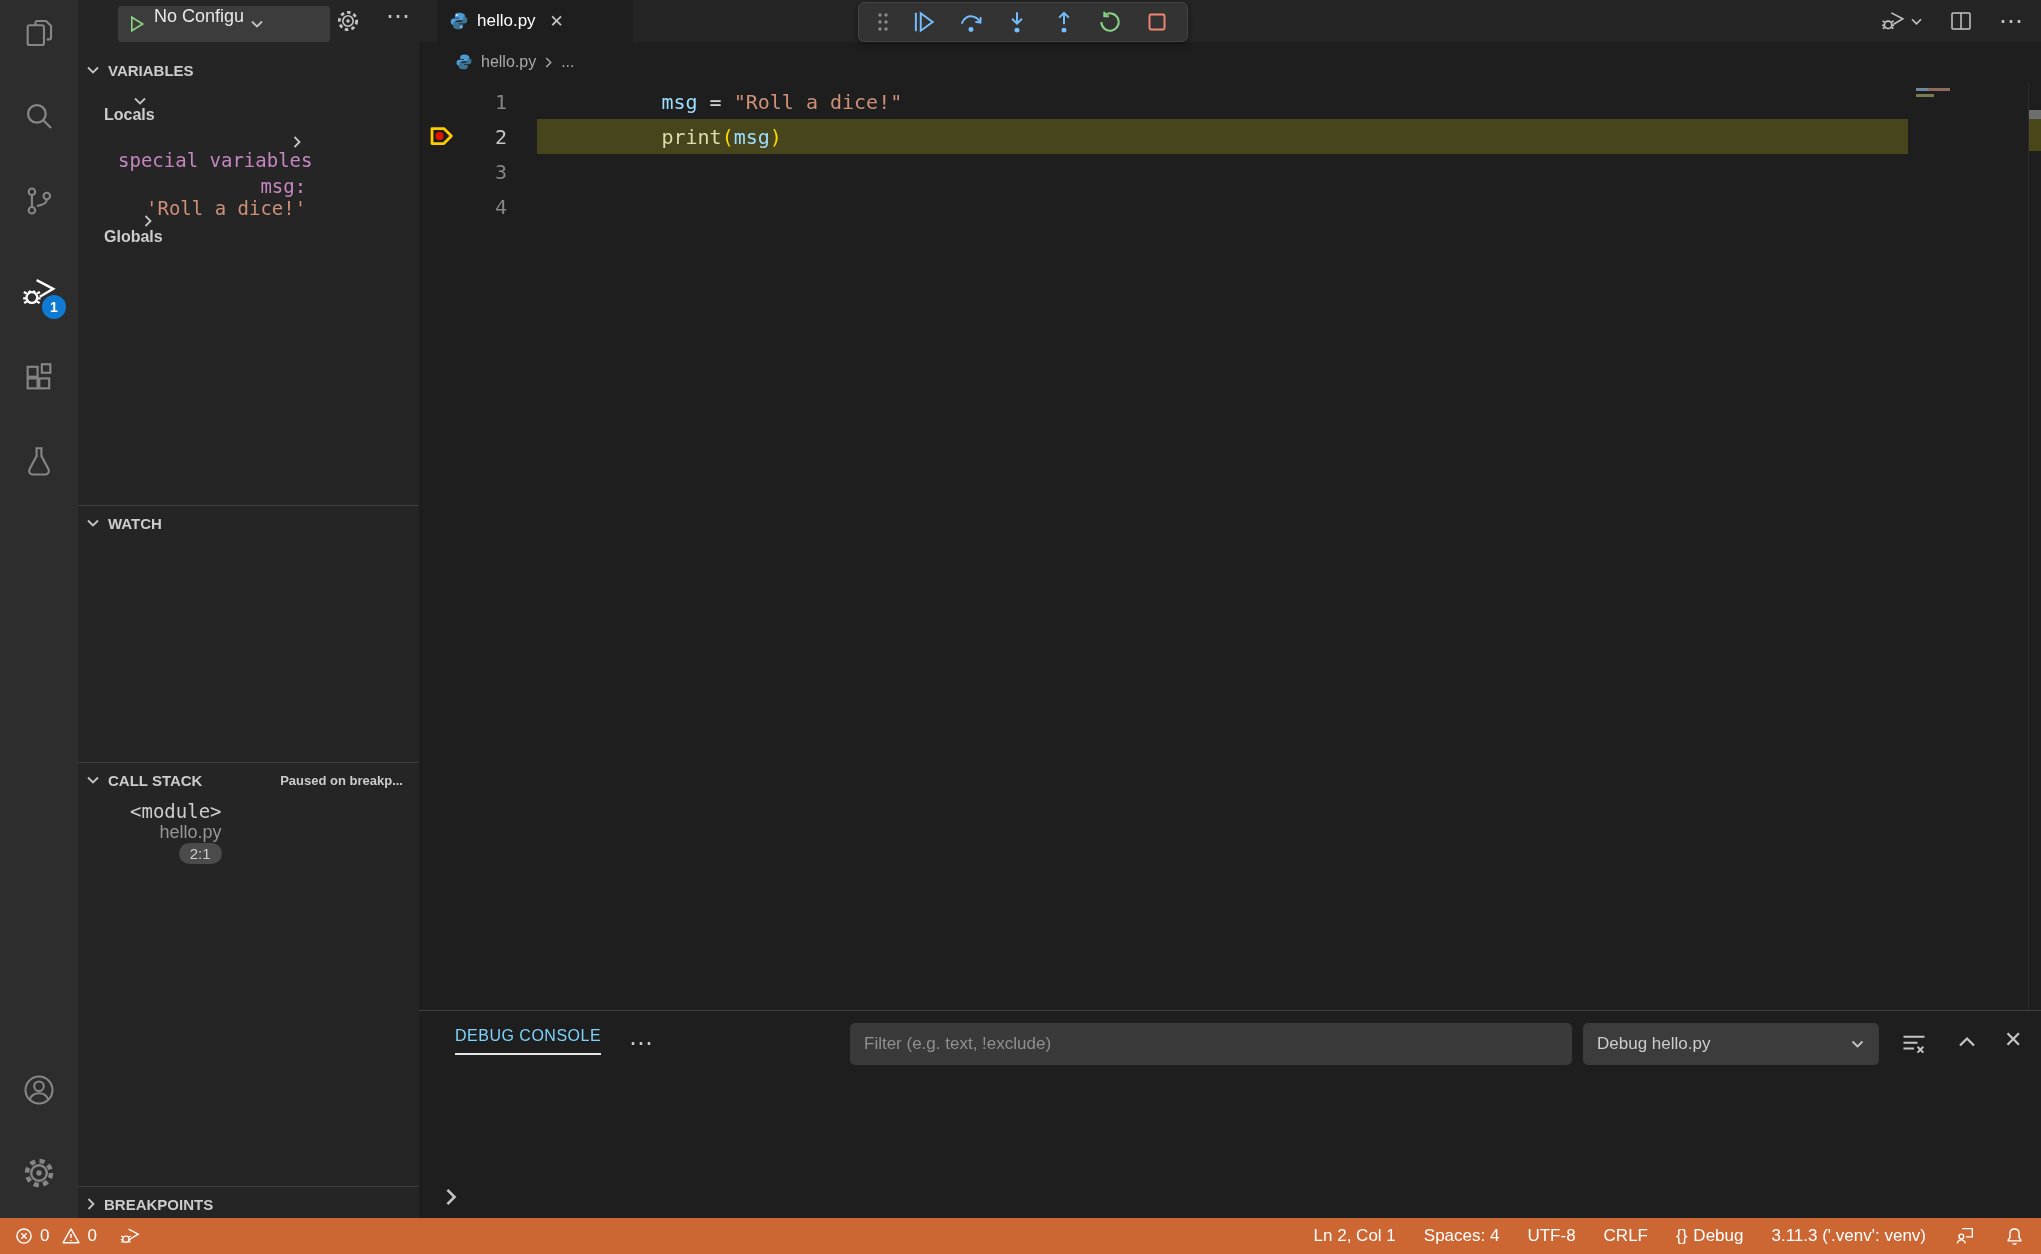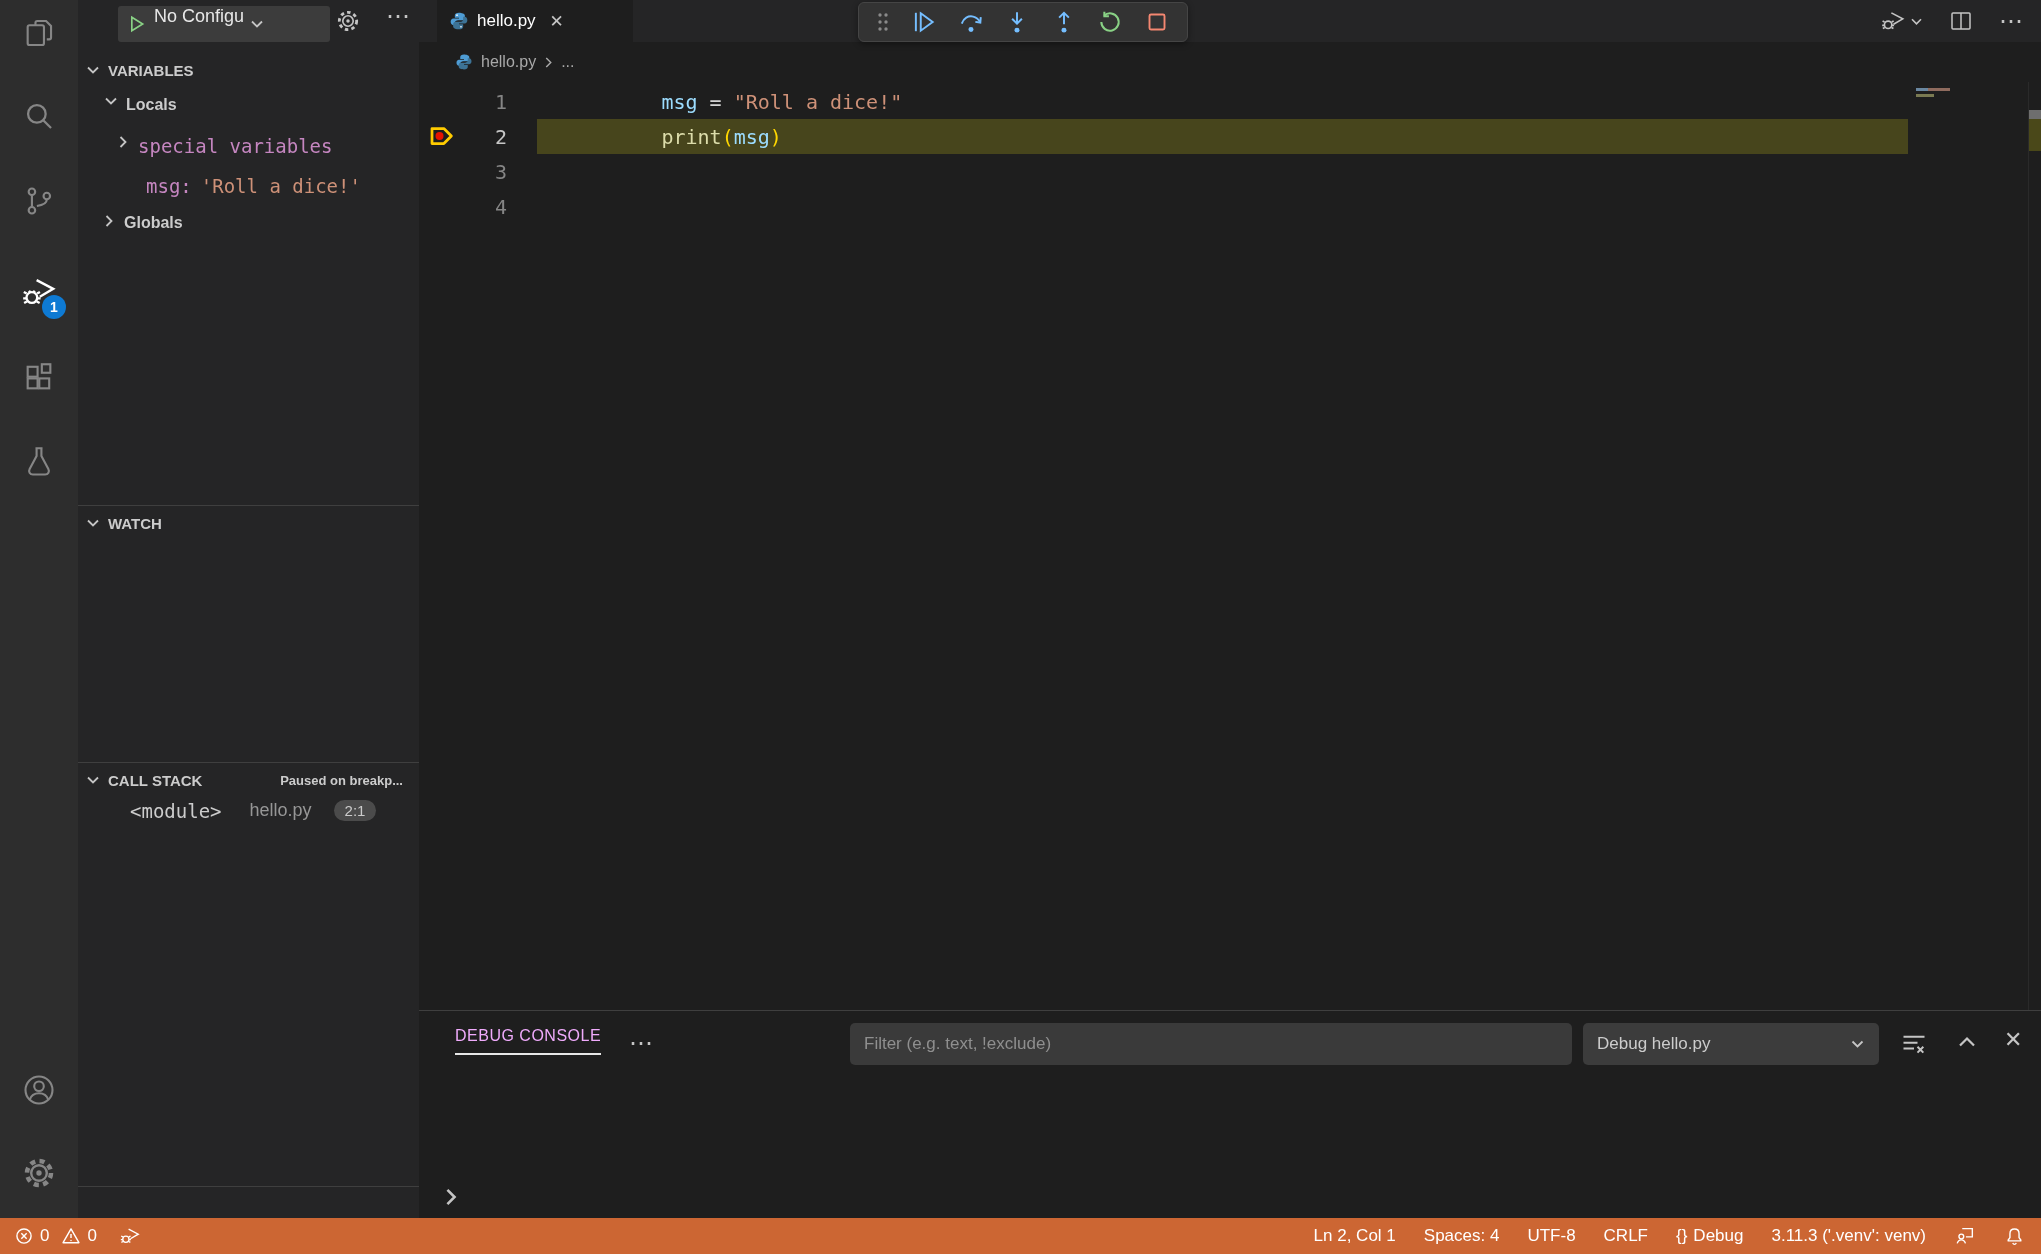--- a/index.html
+++ b/index.html
@@ -17,21 +17,21 @@
   
   .sidebar { position:absolute; left:78px; top:0; width:341px; height:1218px; background:#252526; color:#cccccc; }
   .debug-controls { position:absolute; top:0; left:0; width:100%; height:48px; }
   .cfg-btn { position:absolute; left:40px; top:6px; width:212px; height:36px; background:#3c3c3c; border-radius:3px; display:flex; align-items:center; padding:0 8px; cursor:pointer; }
   .cfg-btn .lbl { color:#e8e8e8; font-size:18px; margin:0 6px 16px 8px; white-space:nowrap; overflow:hidden; max-width:150px; }
   .hdr-icon { position:absolute; top:8px; color:#c5c5c5; cursor:pointer; }
   .sec-head { position:absolute; left:0; width:100%; height:34px; display:flex; align-items:center; font-weight:700; font-size:15px; color:#cccccc; cursor:pointer; }
   .sec-head .chev { margin:0 8px 0 8px; color:#c5c5c5; }
   .sec-divider { position:absolute; left:0; width:100%; border-top:1px solid #3f3f3f; }
   .mono { font-family:"DejaVu Sans Mono", monospace; }
-  .tree-row { position:absolute; display:flex; align-items:flex-start; font-size:16px; cursor:pointer; }
+  .tree-row { position:absolute; display:flex; align-items:flex-end; font-size:16px; cursor:pointer;flex-direction:column; }
   .purple { color:#c586c0; }
   .orange { color:#ce9178; }
   .cs-status { position:absolute; right:16px; font-size:13px; font-weight:700; color:#cccccc; }
   .pill { background:#4b4b4b; color:#cccccc; border-radius:11px; padding:2px 11px; font-size:15px; }
 
   
   .main { position:absolute; left:419px; top:0; width:1622px; height:1218px; background:#1e1e1e; }
   .tabbar { position:absolute; left:0; top:0; width:100%; height:42px; background:#252526; }
   .tab { position:absolute; left:18px; top:0; height:42px; width:196px; background:#1e1e1e; display:flex; align-items:center; padding:0 12px; cursor:pointer; }
   .tab .lbl { color:#ffffff; font-size:17px; margin:0 14px 0 8px; }
@@ -48,21 +48,21 @@
   .gutter-num { position:absolute; left:46px; width:42px; text-align:right; color:#858585; }
   .gutter-num.cur { color:#c6c6c6; }
   .code-text { position:absolute; left:122px; white-space:pre; color:#d4d4d4; }
   .hl-line { position:absolute; left:118px; top:37px; width:1371px; height:35px; background:#47451c; }
   .bp-icon { position:absolute; left:8px; top:2px; cursor:pointer; }
   .minimap { position:absolute; left:1489px; top:0px; width:120px; height:300px; cursor:pointer; }
   .ruler { position:absolute; left:1609px; top:0; width:13px; height:928px; border-left:1px solid #2a2a2a; }
 
   
   .panel { position:absolute; left:0; top:1010px; width:1622px; height:208px; background:#1e1e1e; border-top:1px solid #3f3f3f; }
-  .panel-tab { position:absolute; left:36px; top:16px; color:#f0abfc; font-size:16px; letter-spacing:.5px; padding-bottom:8px; border-bottom:2px solid #e7e7e7; cursor:pointer; }
+  .panel-tab { position:absolute; left:36px; top:16px; color:#7dd3fc; font-size:16px; letter-spacing:.5px; padding-bottom:8px; border-bottom:2px solid #e7e7e7; cursor:pointer; }
   .panel-more { position:absolute; left:210px; top:18px; color:#c5c5c5; cursor:pointer; }
   .filter-input { position:absolute; left:431px; top:12px; width:722px; height:42px; background:#3a3a3a; border:none; border-radius:5px; color:#cccccc; font-size:17px; padding:0 14px; font-family:"Liberation Sans", sans-serif; }
   .filter-input::placeholder { color:#8f8f8f; }
   .sess-dd { position:absolute; left:1164px; top:12px; width:296px; height:42px; background:#3c3c3c; border-radius:5px; display:flex; align-items:center; justify-content:space-between; padding:0 14px; color:#cccccc; font-size:17px; cursor:pointer; }
   .panel-act { position:absolute; top:20px; color:#c5c5c5; cursor:pointer; }
   .repl-prompt { position:absolute; left:24px; top:176px; color:#c5c5c5; cursor:text; }
 
   
   .statusbar { position:absolute; left:0; top:1218px; width:2041px; height:36px; background:#cc6633; color:#ffffff; display:flex; align-items:center; font-size:17px; }
   .sb-left { display:flex; align-items:center; gap:8px; padding-left:14px; }
@@ -233,20 +233,28 @@
     </div>
     <div class="tree-row" style="top:800px; left:52px; font-size:18px;">
       <span class="mono" style="color:#cccccc; font-size:19px;">&lt;module&gt;</span>
       <span style="width:28px"></span>
       <span style="color:#969696">hello.py</span>
       <span style="width:22px"></span>
       <span class="pill">2:1</span>
     </div>
 
     <div class="sec-divider" style="top:1186px"></div>
+    <div class="sec-head" style="top:1187px">
+      <span class="chev icon">
+        <svg width="10" height="14" viewBox="0 0 10 14" fill="none" stroke="currentColor" stroke-width="1.8">
+            <path d="M2.5 2l5 5-5 5"></path>
+          </svg>
+      </span>
+      <span>BREAKPOINTS</span>
+    </div>
   </div>
 
   <div class="main">
     <div class="tabbar">
       <div class="tab">
         <span class="icon">
           <svg width="20" height="20" viewBox="0 0 24 24">
             <path d="M12 2c-3.2 0-5 1.2-5 3.2V8h5v1H5.3C3.2 9 2 10.8 2 13s1.2 4 3.3 4H7v-2.8C7 12.3 8.8 11 11 11h5c1.8 0 3-1.2 3-3V5.2C19 3.2 15.2 2 12 2z" fill="#4e9cd4"></path>
             <path d="M12 22c3.2 0 5-1.2 5-3.2V16h-5v-1h6.7c2.1 0 3.3-1.8 3.3-4s-1.2-4-3.3-4H17v2.8c0 1.9-1.8 3.2-4 3.2H8c-1.8 0-3 1.2-3 3v2.8C5 20.8 8.8 22 12 22z" fill="#3d7396"></path>
             <circle cx="9.6" cy="5" r="1" fill="#fff"></circle>

